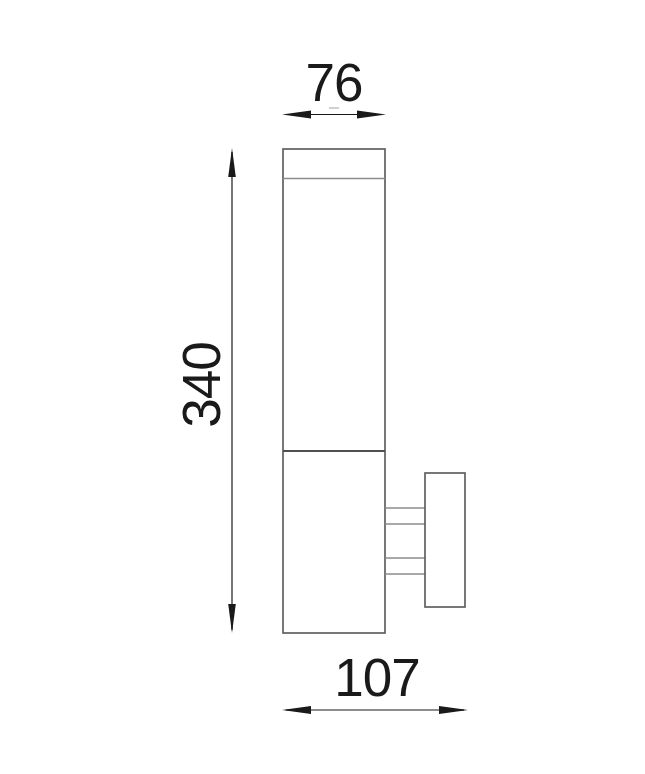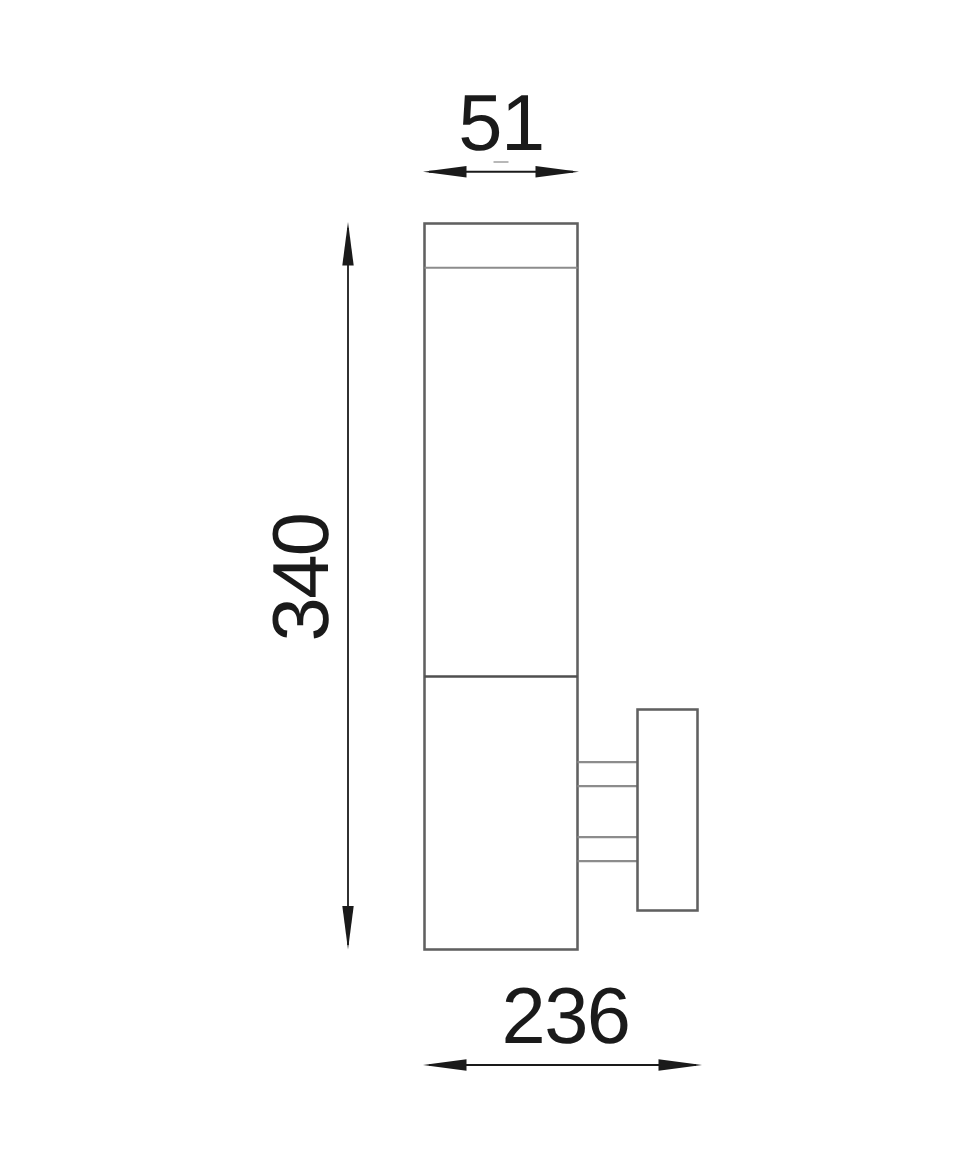--- a/index.html
+++ b/index.html
@@ -78,19 +78,19 @@
       <polygon points="232,633 228.2,604 235.8,604" fill="var(--dim)"></polygon>
     </g>
 
     <g>
       <line x1="286" y1="710" x2="464" y2="710" stroke="var(--dim)" stroke-width="1.2"></line>
       <polygon points="282,710 311,706.1 311,713.9" fill="var(--dim)"></polygon>
       <polygon points="468,710 439,706.1 439,713.9" fill="var(--dim)"></polygon>
     </g>
   </svg>
 
-  <div id="label-width" class="dim-label">51</div>
+  <div id="label-width" class="dim-label">76</div>
 
   <div id="label-height" class="dim-label">340</div>
 
-  <div id="label-depth" class="dim-label">236</div>
+  <div id="label-depth" class="dim-label">107</div>
 
 </div>
 
 </body></html>

